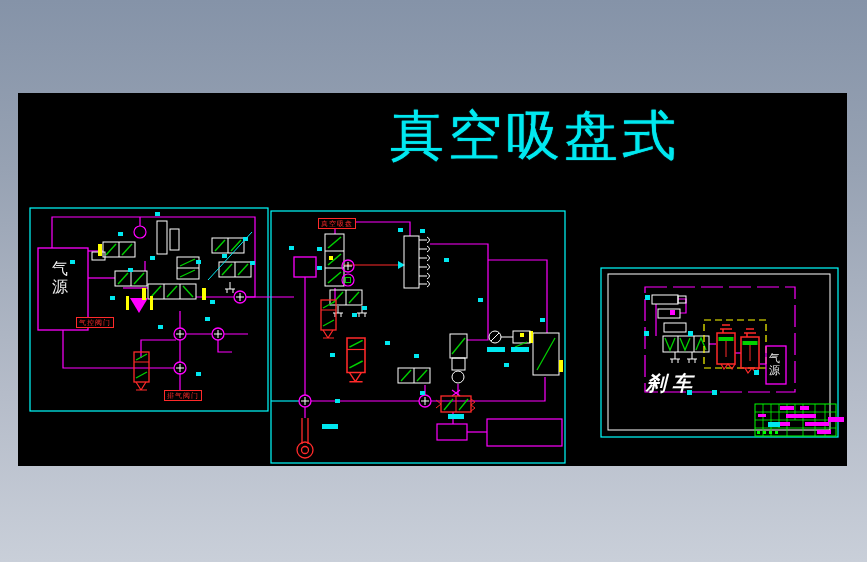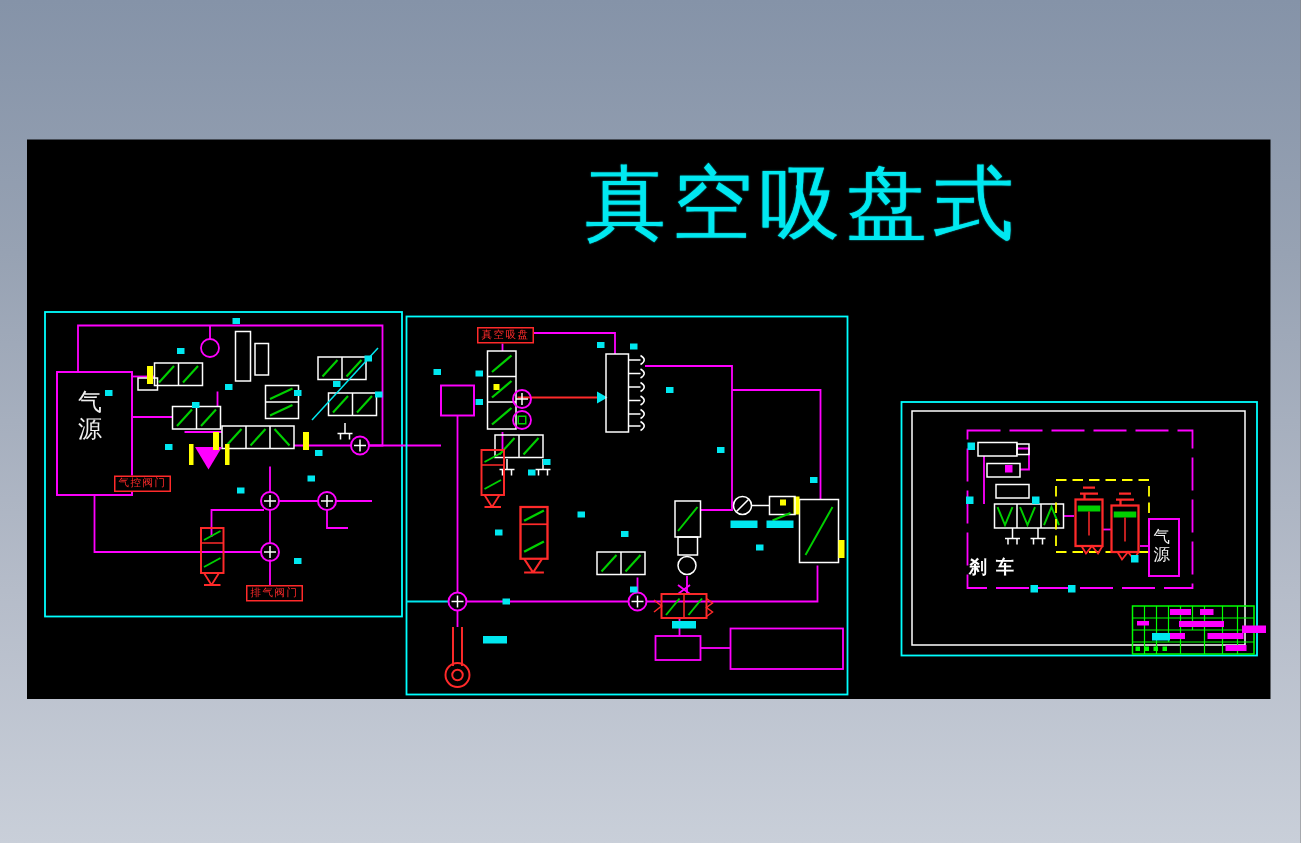--- a/index.html
+++ b/index.html
@@ -17,21 +17,21 @@
   #title{
     left:390px;top:100px;font-size:54px;font-weight:normal;
     letter-spacing:4px;color:#00e8f0;text-shadow:0 0 1px #00e8f0;
   }
   .vtext{
     position:absolute;text-align:left;word-break:break-all;
     color:#f0f0f0;line-height:1.12;
   }
   #air-left{left:52px;top:260px;width:18px;font-size:16px;}
   #air-right{left:769px;top:352px;width:13px;font-size:11px;}
-  #brake{left:646px;top:370px;font-size:12px;font-weight:bold;letter-spacing:6px;color:#ffffff;}
+  #brake{left:646px;top:370px;font-size:20px;font-weight:bold;letter-spacing:6px;color:#ffffff;font-style:italic;}
   .redlabel{
     position:absolute;border:1px solid #ff2a2a;color:#ff2a2a;
     font-size:7px;line-height:9px;padding:0 2px;letter-spacing:1px;background:#000;
   }
   #rl1{left:76px;top:317px;}
   #rl2{left:164px;top:390px;}
   #rl3{left:318px;top:218px;}
 </style>
 </head>
 <body>

